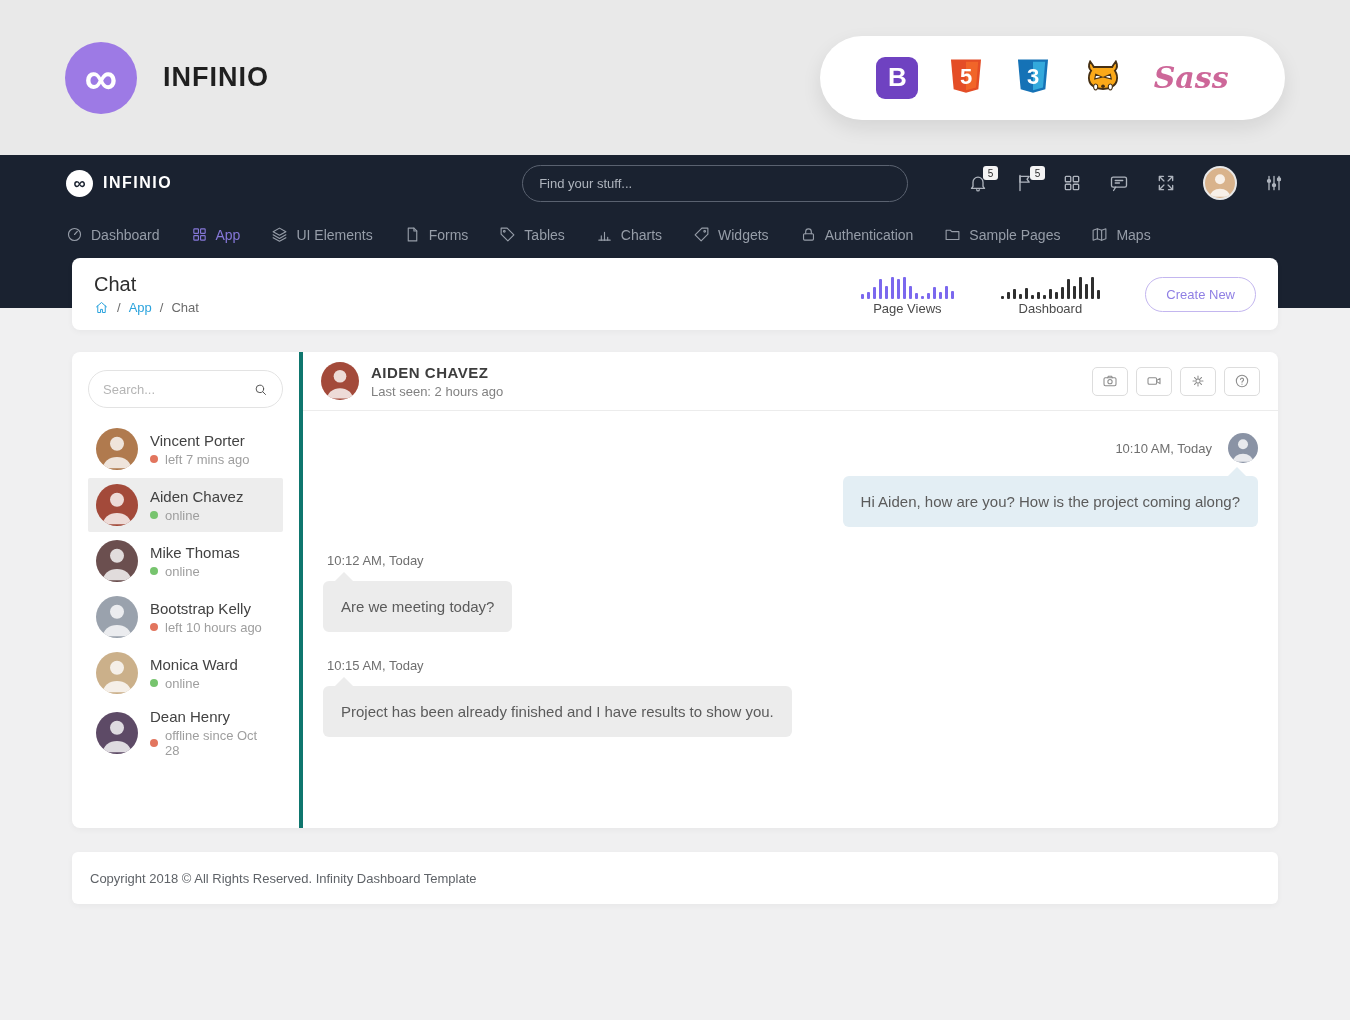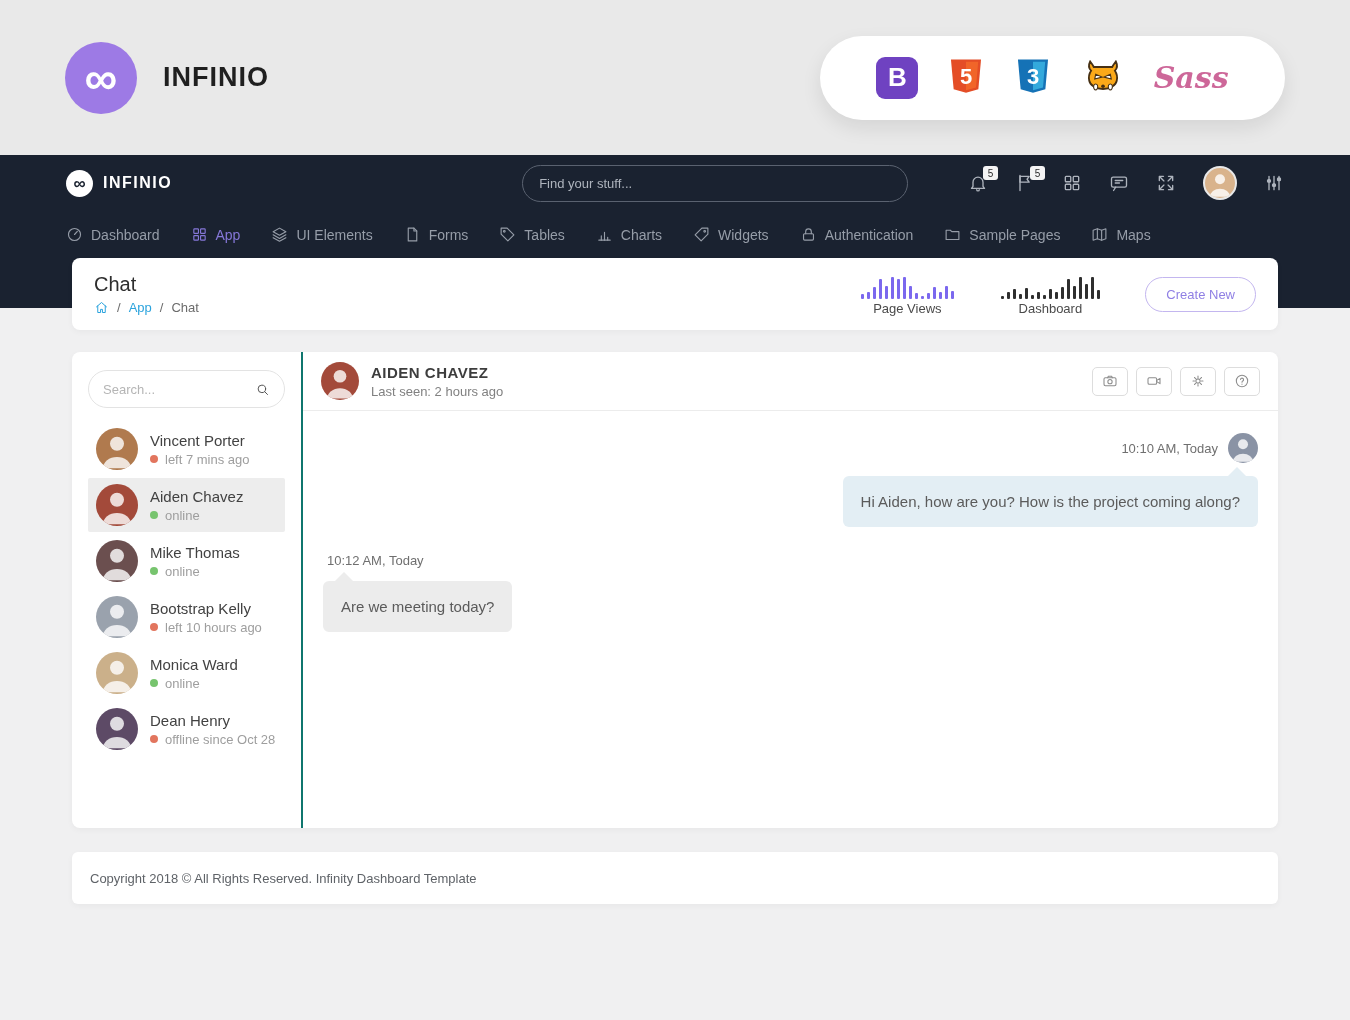--- a/index.html
+++ b/index.html
@@ -60,21 +60,21 @@
   .crumb-right { margin-left:auto; display:flex; align-items:center; gap:44px; }
   .spark-block { text-align:center; }
   .spark { height:26px; display:flex; align-items:flex-end; justify-content:center; }
   .spark i { display:inline-block; width:3px; margin:0 1.5px; background:currentColor; border-radius:1px; }
   .spark-label { font-size:13px; color:#4a4a4a; margin-top:2px; }
   .btn-create { border:1px solid #c3b6ef; color:#8f7fe4; background:#fff; border-radius:18px; height:35px;
                 padding:0 20px; font-size:13px; cursor:pointer; font-family:"Liberation Sans",sans-serif; }
 
   
   .chat-card { margin-top:22px; height:476px; display:flex; overflow:hidden; }
-  .contacts { width:231px; border-right:2px solid #0f766e; padding:18px 16px 12px; }
+  .contacts { width:231px; border-right:4px solid #0f766e; padding:18px 16px 12px; }
   .contact-search { border:1px solid #e3e3e3; border-radius:19px; height:38px; display:flex; align-items:center; padding:0 14px; }
   .contact-search input { border:none; outline:none; font-size:13px; color:#555; width:100%; font-family:"Liberation Sans",sans-serif; }
   .contact-search input::placeholder { color:#b5b5b5; }
   .contact-search .sic { color:#555; width:15px; height:15px; }
   .contact-search .sic svg { width:15px; height:15px; display:block; }
   .contact-list { list-style:none; margin-top:14px; }
   .contact { display:flex; align-items:center; gap:12px; padding:6px 8px; margin-bottom:2px; cursor:pointer; border-radius:2px; }
   .contact.selected { background:#ededed; }
   .c-av { width:42px; height:42px; flex:0 0 42px; }
   .c-name { font-size:15px; color:#424242; }
@@ -90,21 +90,21 @@
   .ch-name { font-size:15px; font-weight:bold; color:#3d3d3d; letter-spacing:.5px; }
   .ch-status { font-size:13px; color:#818181; margin-top:3px; }
   .ch-actions { margin-left:auto; display:flex; gap:8px; }
   .icon-btn { width:36px; height:29px; border:1px solid #ddd; border-radius:5px; background:#fff; color:#8d8d8d;
               display:flex; align-items:center; justify-content:center; cursor:pointer; }
   .icon-btn svg { width:16px; height:16px; }
 
   .messages { flex:1; padding:22px 20px 0; overflow:hidden; }
   .msg { margin-bottom:26px; }
   .msg .time-row { font-size:13px; color:#6f6f6f; display:flex; align-items:center; }
-  .msg.out .time-row { justify-content:flex-end; gap:10px;text-align:center; }
+  .msg.out .time-row { justify-content:flex-end; gap:16px;text-align:center; }
   .msg.in .time-row { padding-left:4px; }
   .m-av { width:30px; height:30px; }
   .bubble { position:relative; display:inline-block; margin-top:13px; padding:17px 18px; border-radius:6px;
             font-size:15px; color:#5b5b5b; max-width:720px; }
   .msg.out { text-align:right; }
   .msg.out .bubble { background:#e3eef4; text-align:left; }
   .msg.out .bubble:before { content:""; position:absolute; top:-9px; right:12px;
             border-left:9px solid transparent; border-right:9px solid transparent; border-bottom:9px solid #e3eef4; }
   .msg.in .bubble { background:#ececec; }
   .msg.in .bubble:before { content:""; position:absolute; top:-9px; left:12px;
@@ -520,20 +520,26 @@
               </span>
           </div>
           <div class="bubble">Hi Aiden, how are you? How is the project coming along?</div>
         </div>
         <div class="msg in">
           <div class="time-row">
               <span>10:12 AM, Today</span>
             </div>
           <div class="bubble">Are we meeting today?</div>
         </div>
+        <div class="msg in">
+          <div class="time-row">
+              <span>10:15 AM, Today</span>
+            </div>
+          <div class="bubble">Project has been already finished and I have results to show you.</div>
+        </div>
       </div>
 
     </div>
   </div>
 
   <div class="card footer-card">
     <span>Copyright 2018 © All Rights Reserved. Infinity Dashboard Template</span>
   </div>
 </div>
 

